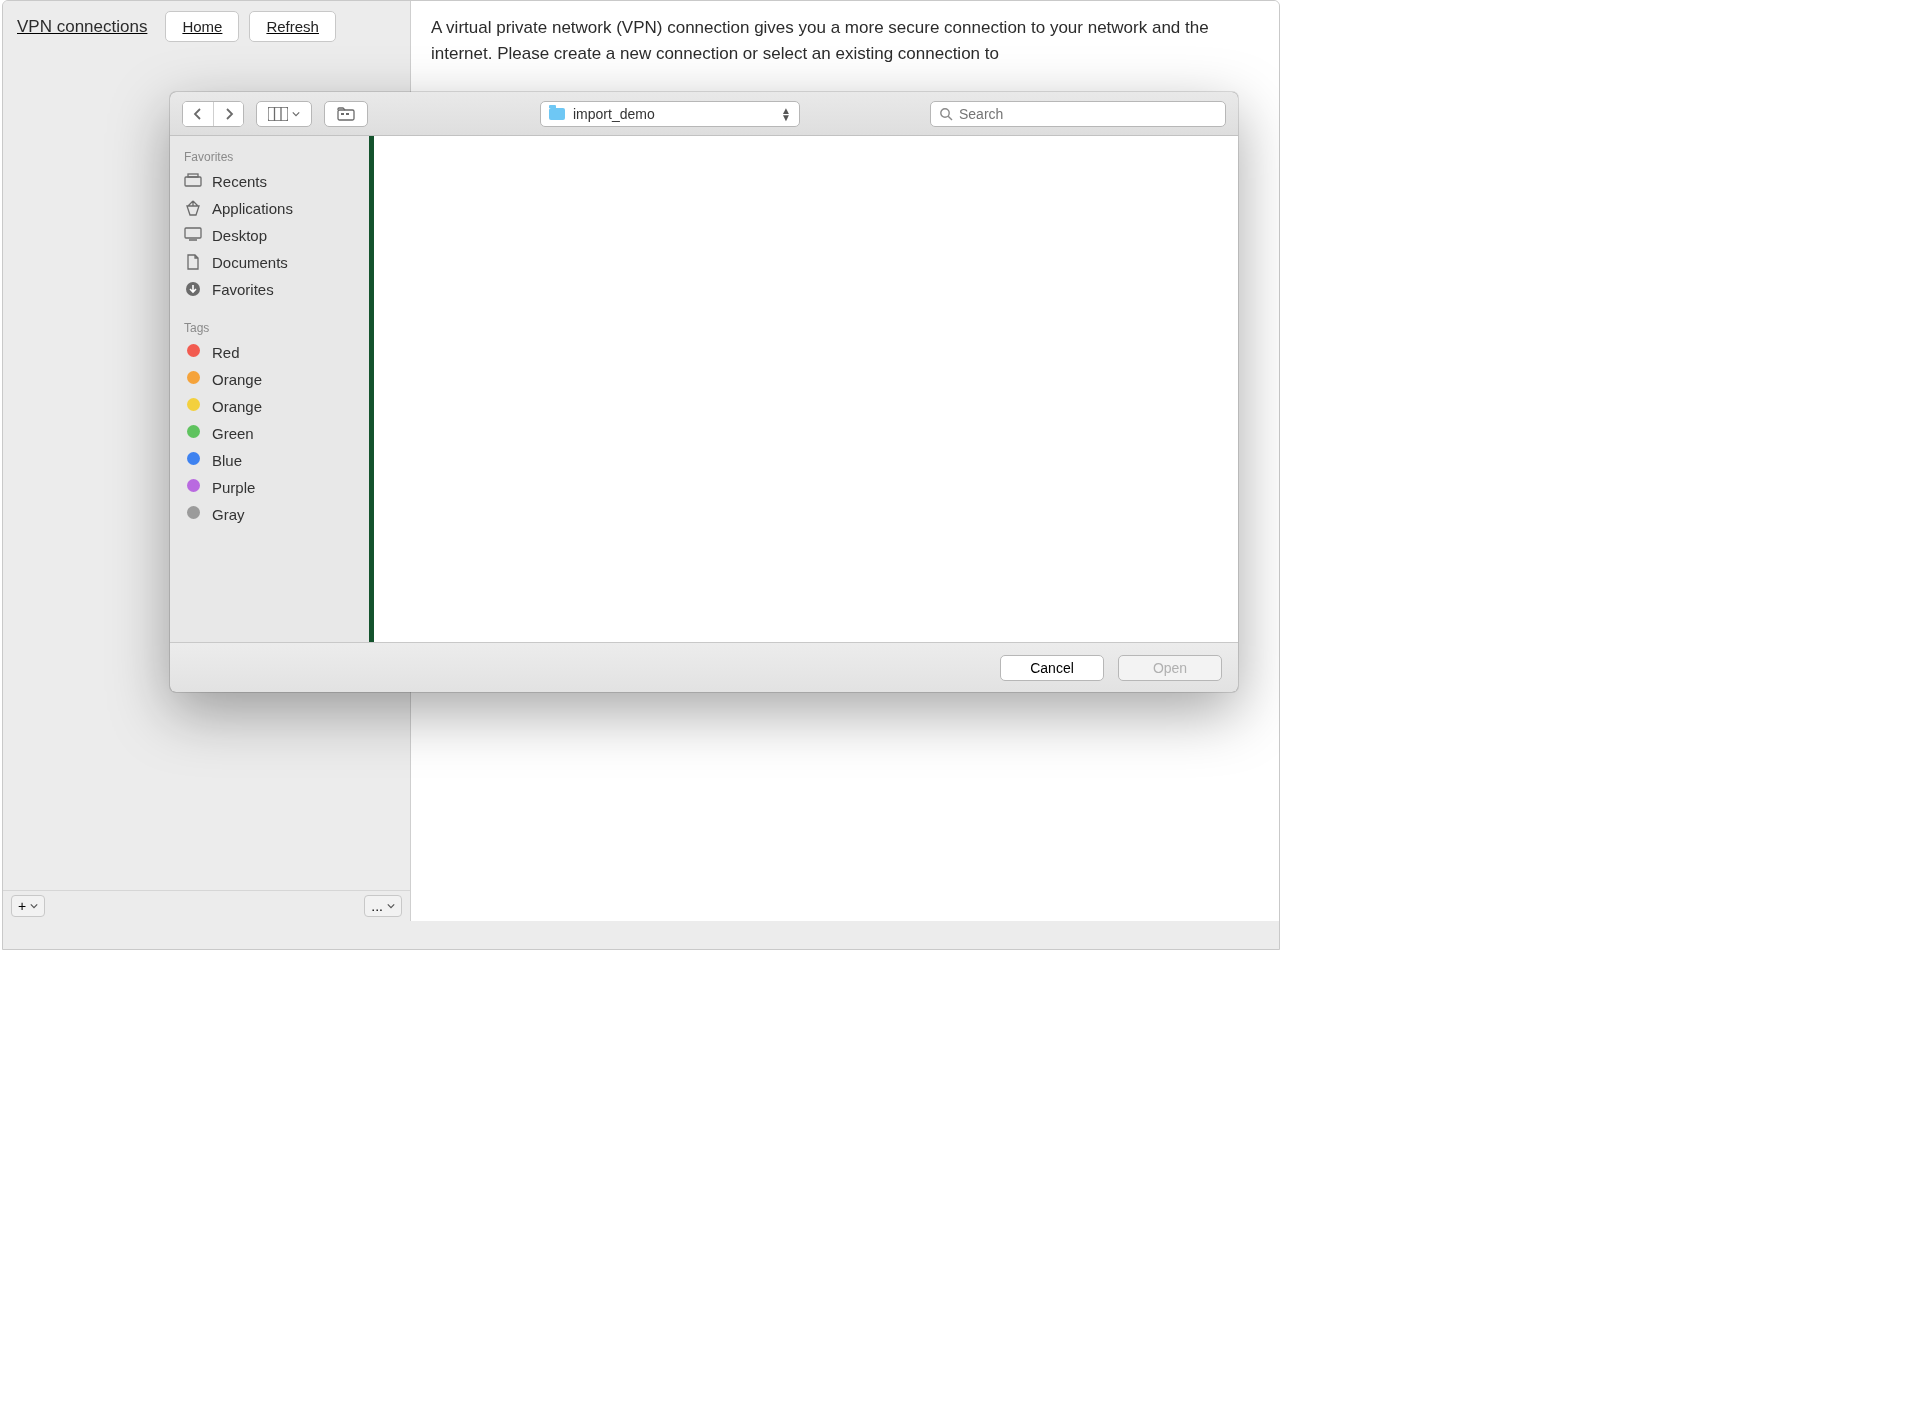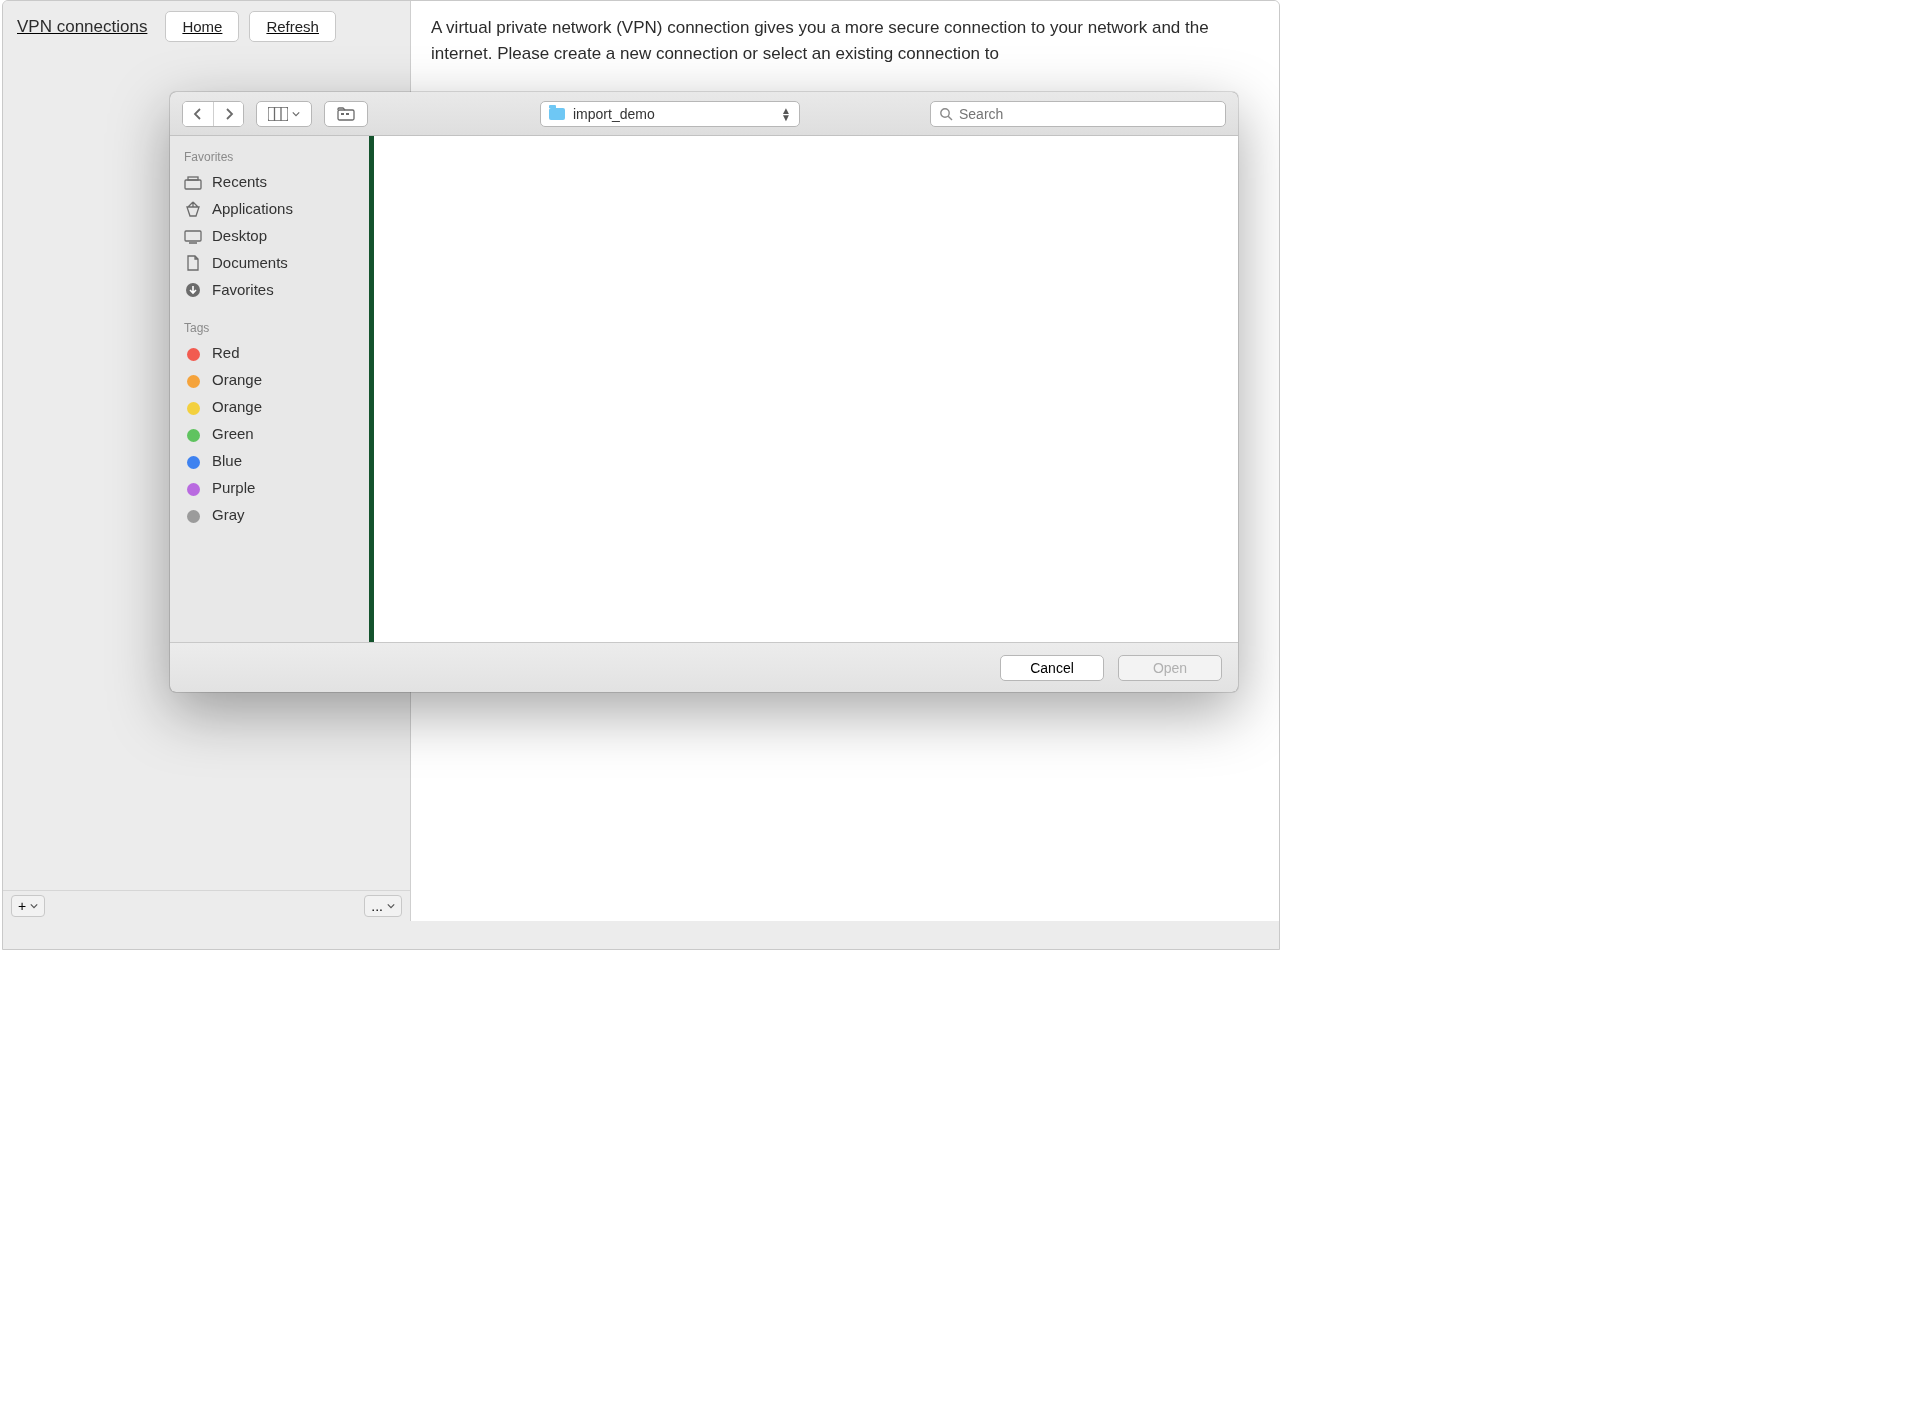--- a/index.html
+++ b/index.html
@@ -202,21 +202,21 @@
   overflow-y: auto;
 }
 .fd-section-label {
   font-size: 12px;
   color: #8a8a8a;
   padding: 4px 14px;
   font-weight: 500;
 }
 .fd-item {
   display: flex;
-  align-items: flex-end;
+  align-items: flex-start;
   gap: 10px;
   padding: 5px 14px;
   font-size: 15px;
   color: #333;
   cursor: pointer;
 }
 .fd-item .ic { width:18px; display:flex; justify-content:center; }
 .tag-dot { width:13px; height:13px; border-radius:50%; }
 .fd-columns {
   flex: 1;

